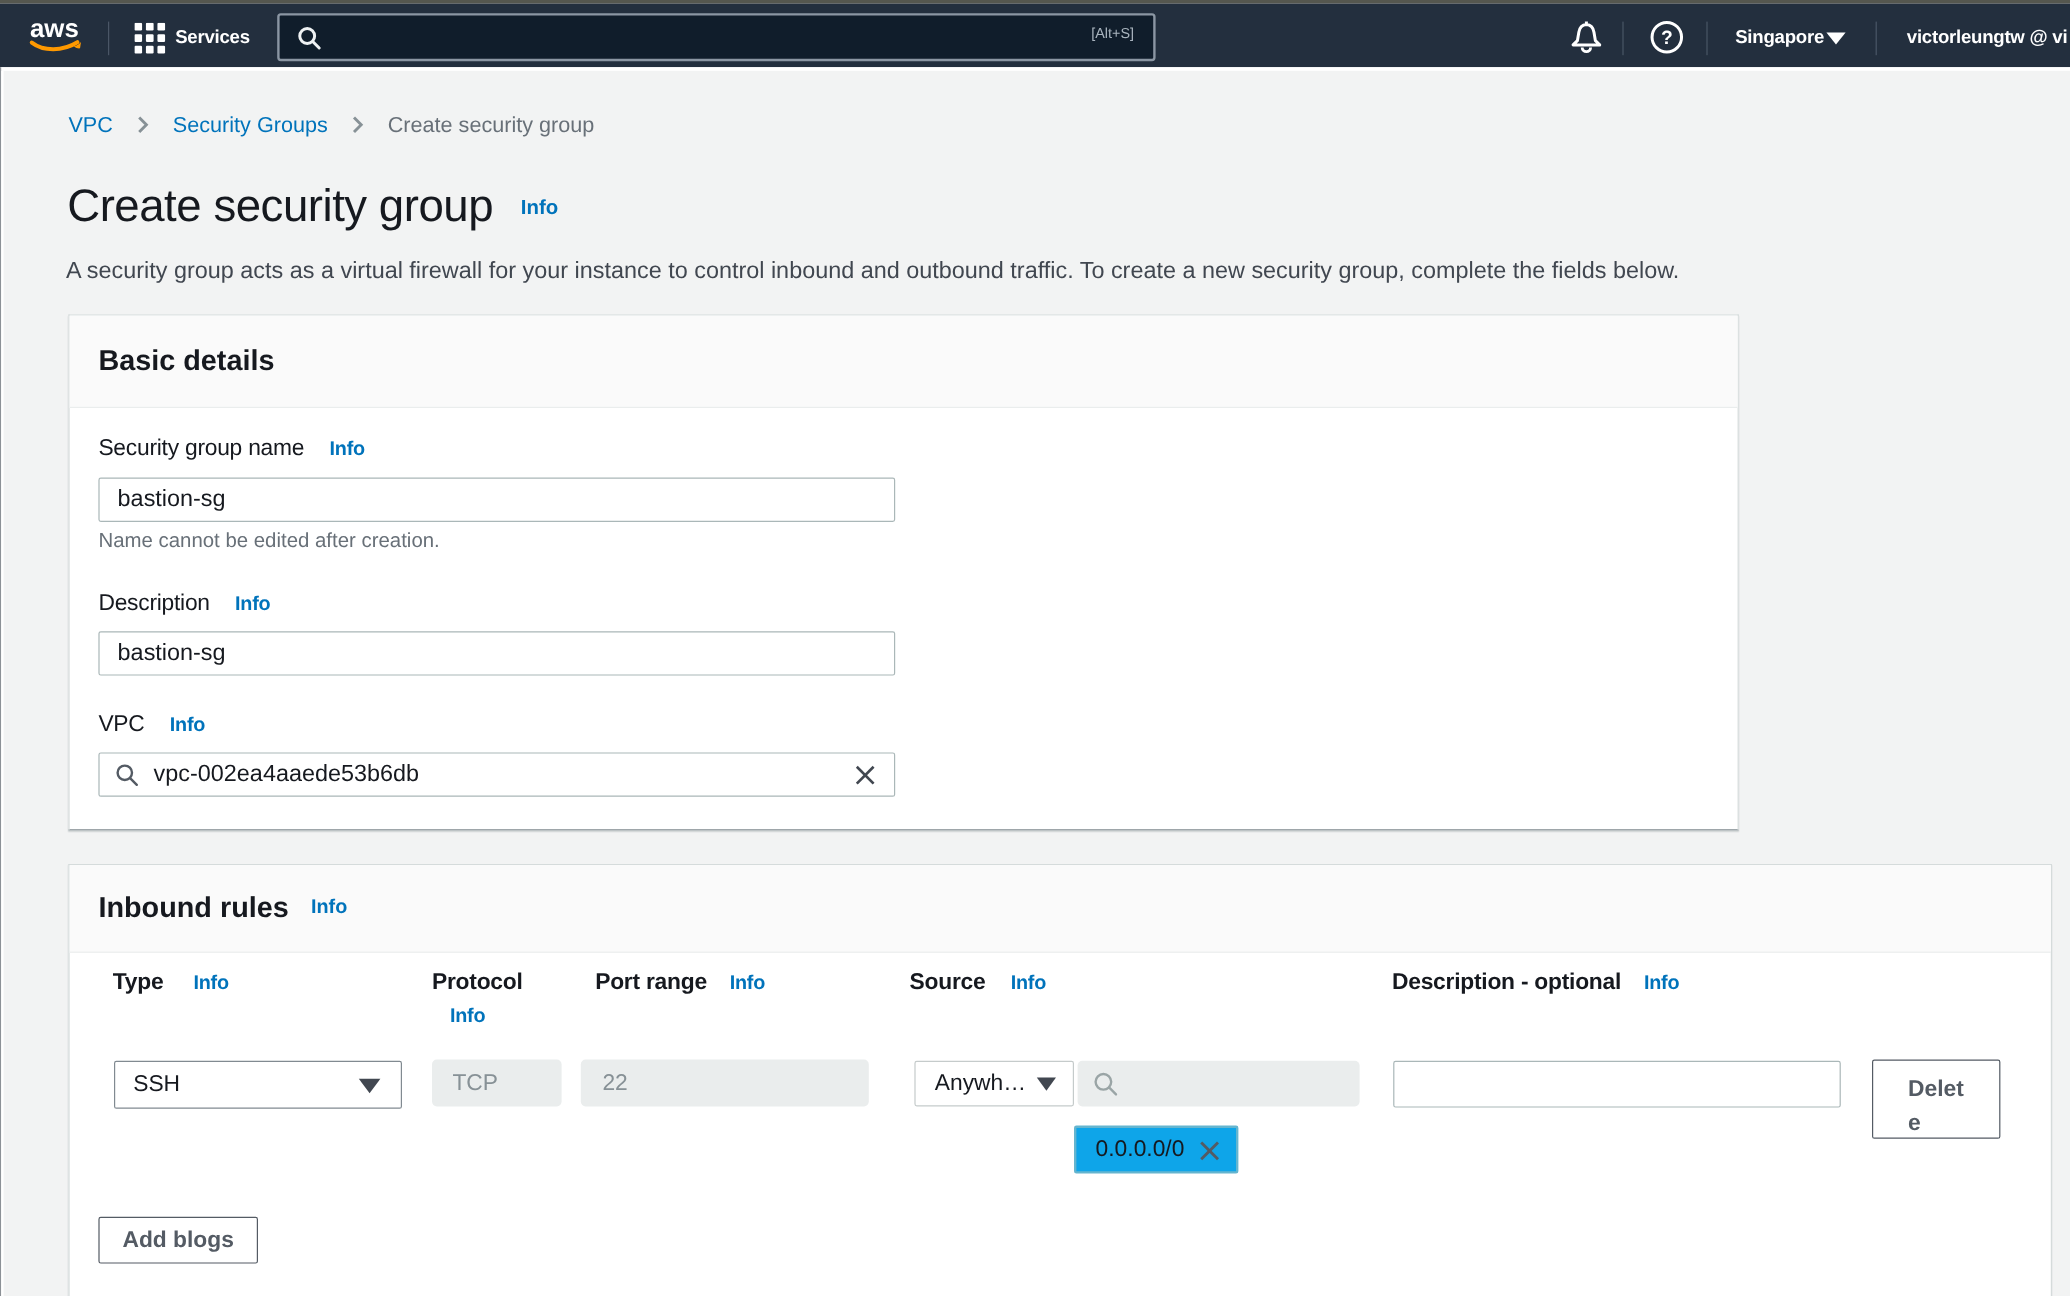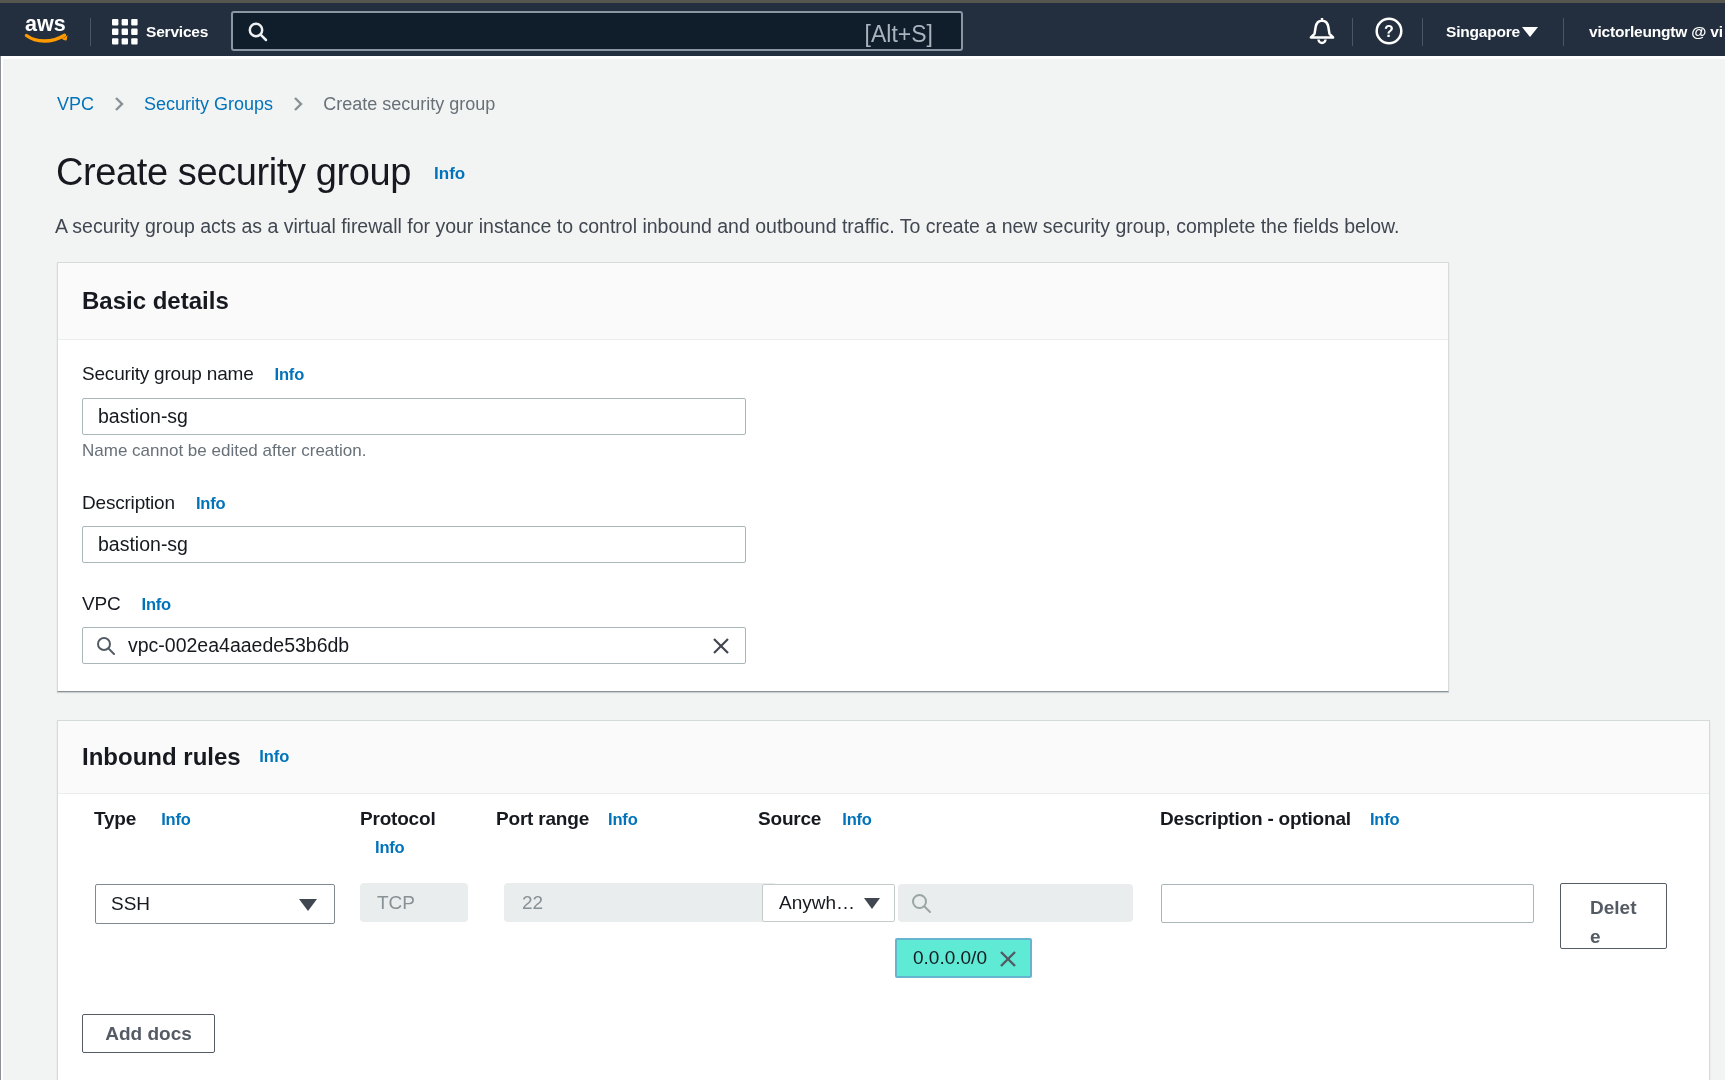--- a/index.html
+++ b/index.html
@@ -12,21 +12,21 @@
   .belowbar { position:absolute; left:0; top:56px; width:1725px; height:3px; background:#ffffff; }
   .leftedge { position:absolute; left:0; top:56px; width:1px; height:1024px; background:#8c9196; z-index:5; }
   .leftedge2 { position:absolute; left:1px; top:59px; width:2px; height:1021px; background:#ffffff; z-index:5; }
 
   .awslogo { position:absolute; left:24px; top:7px; }
   .navsep { position:absolute; top:15px; width:1px; height:28px; background:#4a5666; }
   .gridicon { position:absolute; left:112px; top:16px; }
   .navtext { position:absolute; color:#ffffff; font-weight:700; font-size:15.5px; letter-spacing:-0.2px; top:20px; white-space:nowrap; }
   .searchbox { position:absolute; left:231px; top:8px; width:732px; height:40px; background:#101d2b; border:2px solid #8b96a3; border-radius:3px; }
   .searchph { position:absolute; left:52px; top:8px; font-style:italic; font-size:17.5px; color:#94a3b2; }
-  .alts { position:absolute; right:28px; top:8px; font-size:23px; color:#a9b4be; }
+  .alts { position:absolute; right:16px; top:8px; font-size:12px; color:#a9b4be; }
 
   
   .bc { position:absolute; left:57px; top:94px; font-size:18px; }
   .bc a { color:#0073bb; text-decoration:none; }
   .bc .cur { color:#687078; }
   .h1 { position:absolute; left:56px; top:151px; font-size:38px; color:#16191f; font-weight:400; letter-spacing:-0.4px; }
   .h1 .info { font-size:17px; position:relative; top:-6px; margin-left:13px; letter-spacing:0; }
   .lead { position:absolute; left:55px; top:215px; font-size:19.5px; letter-spacing:0px; color:#414750; }
   .info { color:#0073bb; font-weight:700; text-decoration:none; }
 
@@ -49,21 +49,21 @@
   
   .th { position:absolute; font-size:19px; letter-spacing:-0.2px; font-weight:700; color:#16191f; }
   .th .info { font-size:16.5px; font-weight:700; }
   .ctl { position:absolute; height:38px; border-radius:2px; }
   .sel { background:#fff; border:1px solid #818a91; font-size:19px; color:#16191f; }
   .dis { background:#eaeded; border:none; color:#879196; font-size:19px; border-radius:4px; }
   .tri { position:absolute; width:0; height:0; border-left:9px solid transparent; border-right:9px solid transparent; border-top:12px solid #414750; }
 
   .btn { position:absolute; background:#fff; border:1px solid #545b64; border-radius:2px; color:#545b64; font-weight:700; font-size:19px; }
 
-  .tag { position:absolute; left:895px; top:938px; width:137px; height:40px; background:#5eead4; border:2px solid #65b5cf; border-radius:2px; color:#16191f; font-size:19px;text-align:center; }
+  .tag { position:absolute; left:895px; top:938px; width:137px; height:40px; background:#0ea5e9; border:2px solid #65b5cf; border-radius:2px; color:#16191f; font-size:19px;text-align:center; }
 </style>
 </head>
 <body>
 
 <div class="topstrip"></div>
 <div class="topbar">
 
   <svg class="awslogo" width="48" height="38" viewBox="0 0 48 38">
     <text x="1" y="21" font-family="Liberation Sans" font-size="21.5" font-weight="700" fill="#ffffff">aws</text>
     <path d="M2.5 25.5 C 12 32.8, 28 33, 40.5 25.2" stroke="#ff9900" stroke-width="3.4" fill="none" stroke-linecap="round"></path>
@@ -159,21 +159,21 @@
 <div class="th" style="left:94px;top:808px;">Type <a class="info" href="#" style="margin-left:20px;font-weight:700;">Info</a></div>
 <div class="th" style="left:360px;top:808px;">Protocol<br><span style="font-weight:400;position:relative;top:6px;"><a class="info" href="#" style="margin-left:15px;font-weight:700;">Info</a></span></div>
 <div class="th" style="left:496px;top:808px;">Port range <a class="info" href="#" style="margin-left:14px;">Info</a></div>
 <div class="th" style="left:758px;top:808px;">Source <a class="info" href="#" style="margin-left:16px;">Info</a></div>
 <div class="th" style="left:1160px;top:808px;">Description - optional <a class="info" href="#" style="margin-left:14px;">Info</a></div>
 
 <div class="ctl sel" style="left:95px;top:884px;width:240px;height:40px;line-height:38px;padding-left:15px;">SSH
   <div class="tri" style="right:17px;top:14px;"></div>
 </div>
 <div class="ctl dis" style="left:360px;top:883px;width:108px;height:39px;line-height:39px;padding-left:17px;">TCP</div>
-<div class="ctl dis" style="left:504px;top:883px;width:273px;height:39px;line-height:39px;padding-left:18px;">22</div>
+<div class="ctl dis" style="left:484px;top:883px;width:240px;height:39px;line-height:39px;padding-left:18px;">22</div>
 
 <div class="ctl sel" style="left:762px;top:884px;width:133px;height:38px;line-height:36px;padding-left:16px;border-color:#c5cbcb;">Anywh…
   <div class="tri" style="right:14px;top:13px;border-left-width:8px;border-right-width:8px;border-top-width:11px;"></div>
 </div>
 <div class="ctl dis" style="left:898px;top:884px;width:235px;height:38px;">
   <svg style="position:absolute;left:13px;top:9px;" width="21" height="21" viewBox="0 0 21 21">
     <circle cx="8.5" cy="8.5" r="6.5" fill="none" stroke="#9aa5a6" stroke-width="2"></circle>
     <line x1="13.2" y1="13.2" x2="19" y2="19" stroke="#9aa5a6" stroke-width="2" stroke-linecap="round"></line>
   </svg>
 </div>
@@ -182,13 +182,13 @@
 <div class="btn" style="left:1560px;top:883px;width:107px;height:66px;padding:9px 0 0 29px;line-height:29px;">Delet<br>e</div>
 
 <div class="tag">
   <span style="position:absolute;left:16px;top:7px;">0.0.0.0/0</span>
   <svg style="position:absolute;right:13px;top:10px;" width="18" height="18" viewBox="0 0 18 18">
     <line x1="2" y1="2" x2="16" y2="16" stroke="#545b64" stroke-width="2.4"></line>
     <line x1="16" y1="2" x2="2" y2="16" stroke="#545b64" stroke-width="2.4"></line>
   </svg>
 </div>
 
-<div class="btn" style="left:82px;top:1014px;width:133px;height:39px;text-align:center;line-height:37px;">Add docs</div>
+<div class="btn" style="left:82px;top:1014px;width:133px;height:39px;text-align:center;line-height:37px;">Add blogs</div>
 
 </body></html>

